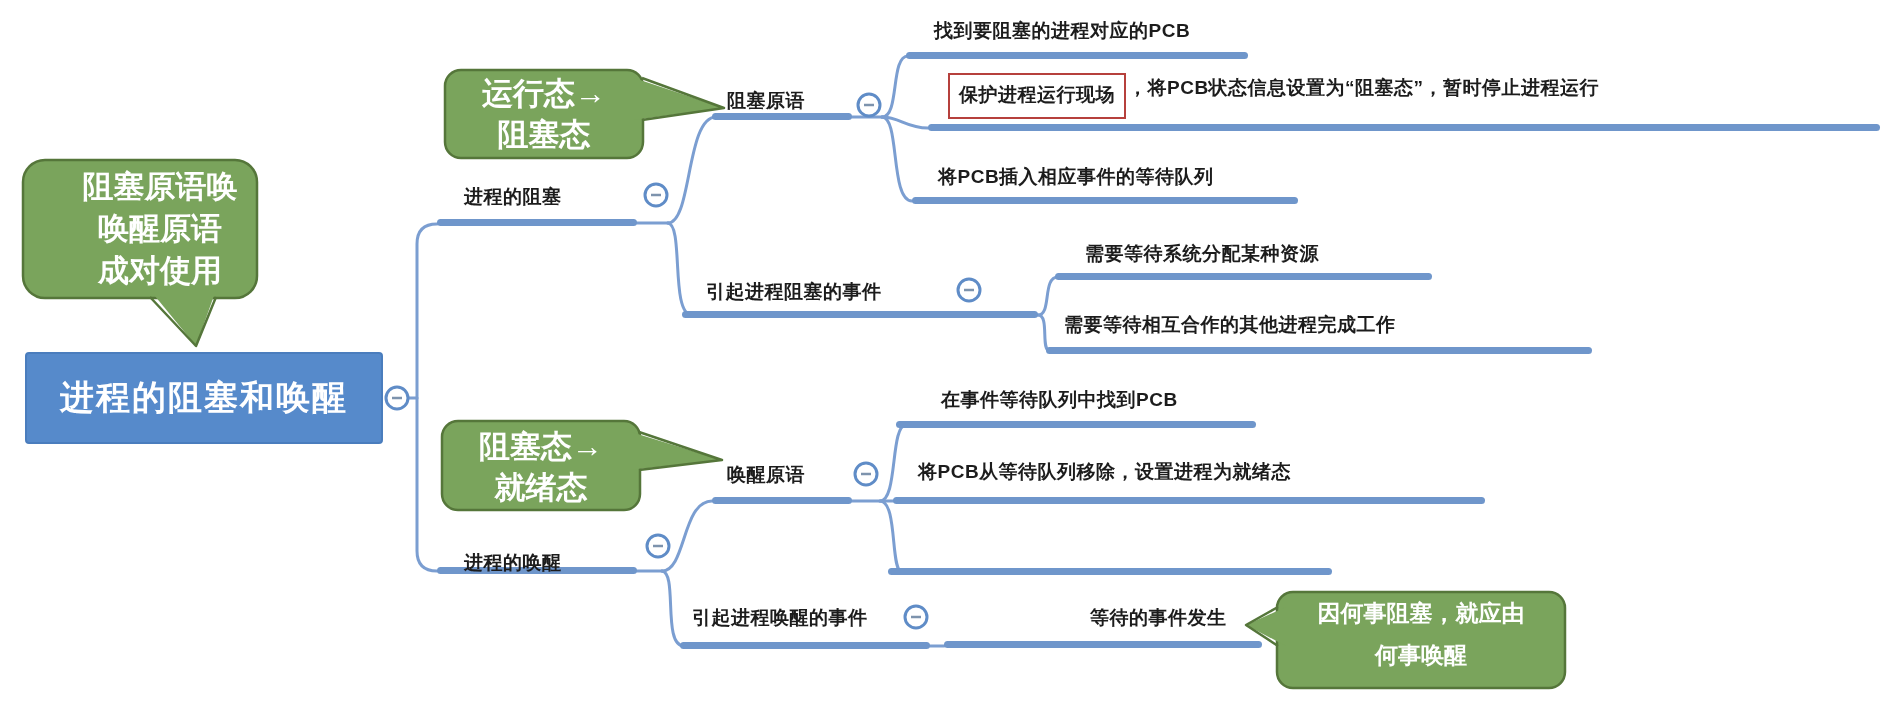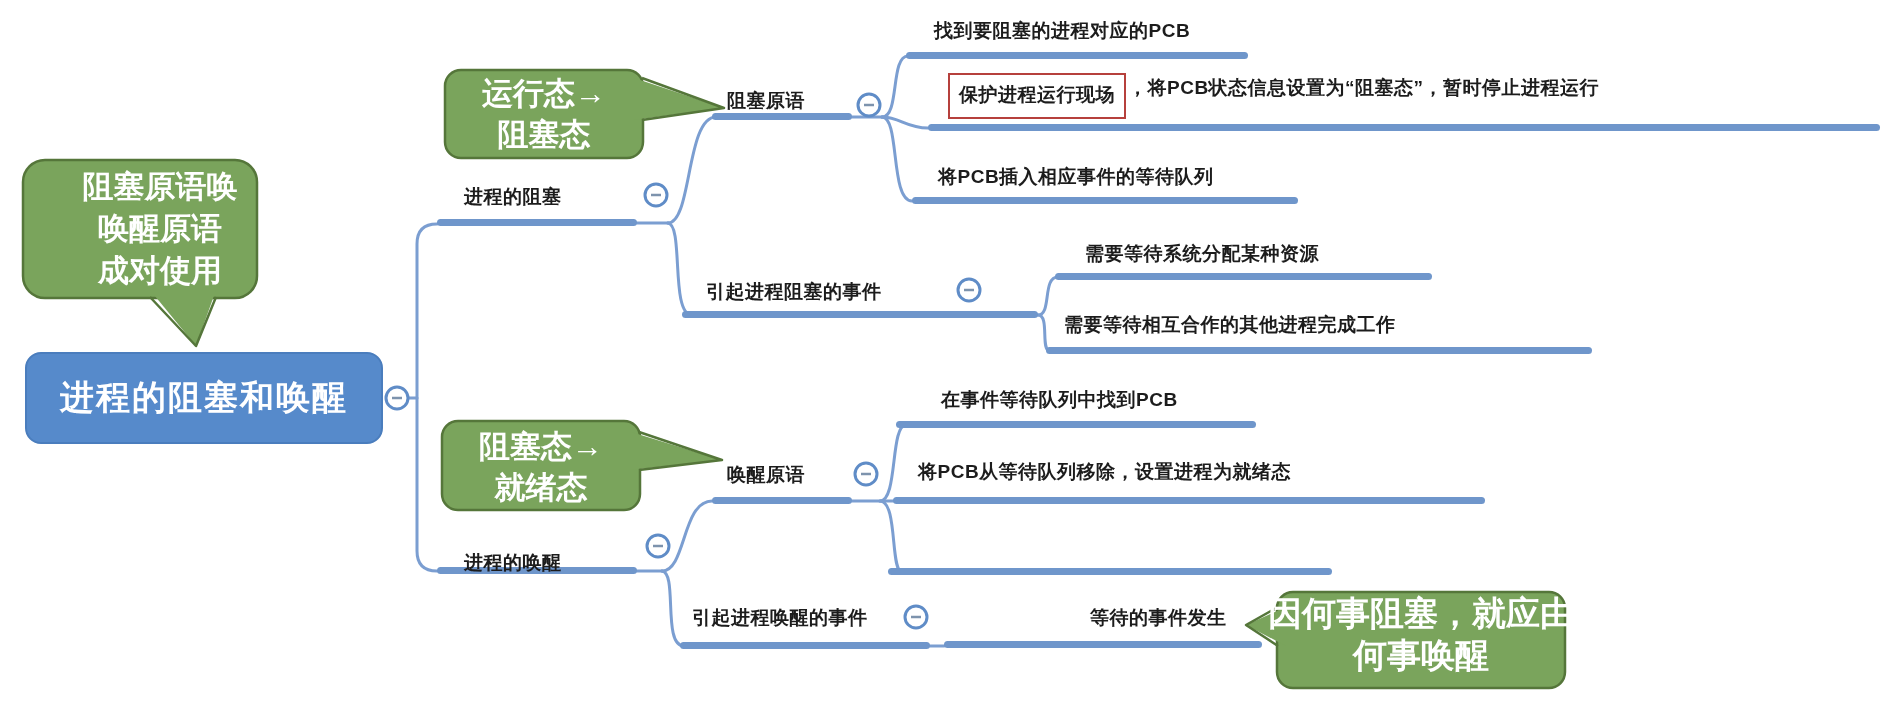--- a/index.html
+++ b/index.html
@@ -7,34 +7,34 @@
     position:relative;width:1882px;height:701px;overflow:hidden;background:#ffffff;
     font-family:"Liberation Sans","DejaVu Sans",sans-serif;
   }
   .layer{position:absolute;left:0;top:0;}
   .label{
     position:absolute;font-size:19px;font-weight:700;color:#1c1c1c;
     white-space:nowrap;line-height:30px;letter-spacing:0.5px;
   }
   .root-node{
     position:absolute;left:25px;top:352px;width:358px;height:92px;
-    background:#568acb;border:2px solid #4a7dbd;border-radius:16px;
+    background:#568acb;border:2px solid #4a7dbd;border-radius:4px;
     box-sizing:border-box;display:flex;align-items:center;justify-content:center;
   }
   .root-node span{
     color:#ffffff;font-size:34px;font-weight:700;letter-spacing:2px;white-space:nowrap;
   }
   .callout-text{
     position:absolute;display:flex;flex-direction:column;align-items:center;justify-content:center;
     color:#ffffff;font-weight:700;text-align:right;box-sizing:border-box;white-space:nowrap;
   }
   .co-pair{left:23px;top:160px;width:234px;height:138px;font-size:31px;line-height:42px;margin-left:20px;}
   .co-run{left:445px;top:70px;width:198px;height:88px;font-size:31px;line-height:41px;}
   .co-ready{left:442px;top:421px;width:198px;height:92px;font-size:31px;line-height:41px;}
-  .co-wake{left:1277px;top:592px;width:288px;height:84px;font-size:34px;line-height:42px;}
+  .co-wake{left:1277px;top:592px;width:288px;height:84px;font-size:23px;line-height:42px;}
   .protect-row{display:flex;align-items:flex-start;}
   .redbox{
     display:inline-block;border:2px solid #b6403c;padding:5px 9px 7px 9px;margin-right:2px;
   }
 </style>
 </head>
 <body>
 
 <div class="stage">
 

